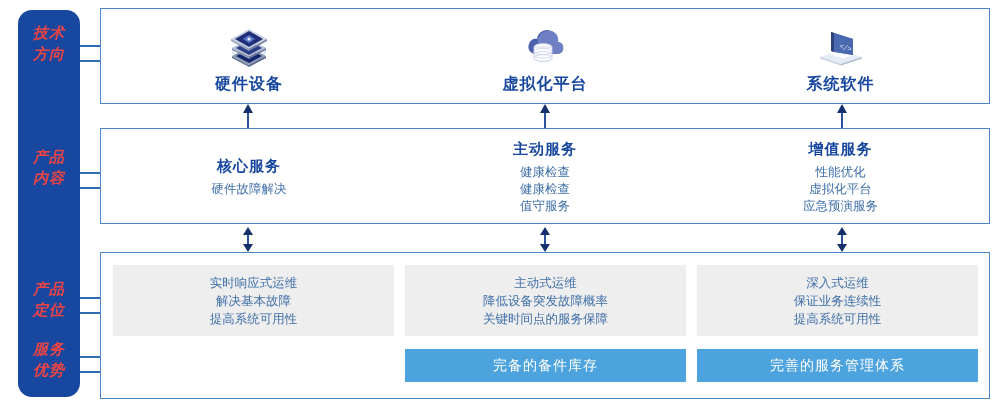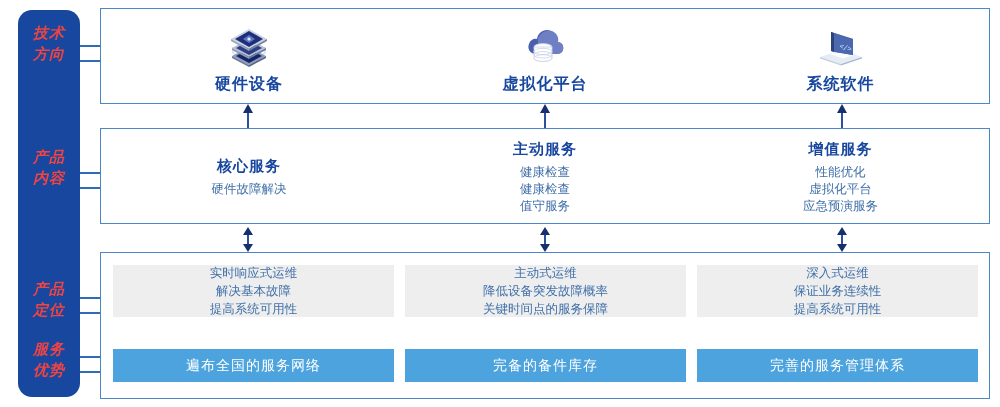--- a/index.html
+++ b/index.html
@@ -69,21 +69,21 @@
   .content-col .title{
     font-size:15px;font-weight:bold;color:#17479e;
     letter-spacing:1px;margin-bottom:5px;
   }
   .content-col .sub{
     font-size:12.5px;color:#3f6fa8;line-height:17px;
   }
 
   
   .grey-card{
-    position:absolute;top:12px;height:52px;
+    position:absolute;top:12px;height:71px;
     background:#eeeeee;
     display:flex;flex-direction:column;
     align-items:center;justify-content:center;
     text-align:center;
     font-size:12.5px;color:#3f6fa8;line-height:18px;
   }
   
   .blue-bar{
     position:absolute;top:96px;height:33px;
     background:#4ca3dd;
@@ -268,18 +268,17 @@
       <div>主动式运维</div>
       <div>降低设备突发故障概率</div>
       <div>关键时间点的服务保障</div>
     </div>
     <div class="grey-card" style="left:596px;width:281px;">
       <div>深入式运维</div>
       <div>保证业务连续性</div>
       <div>提高系统可用性</div>
     </div>
 
-    <div class="blue-bar" style="left:12px;width:281px;">遍布全国的服务网络</div>
     <div class="blue-bar" style="left:304px;width:281px;">完备的备件库存</div>
     <div class="blue-bar" style="left:596px;width:281px;">完善的服务管理体系</div>
   </div>
 
 </div>
 
 </body></html>

